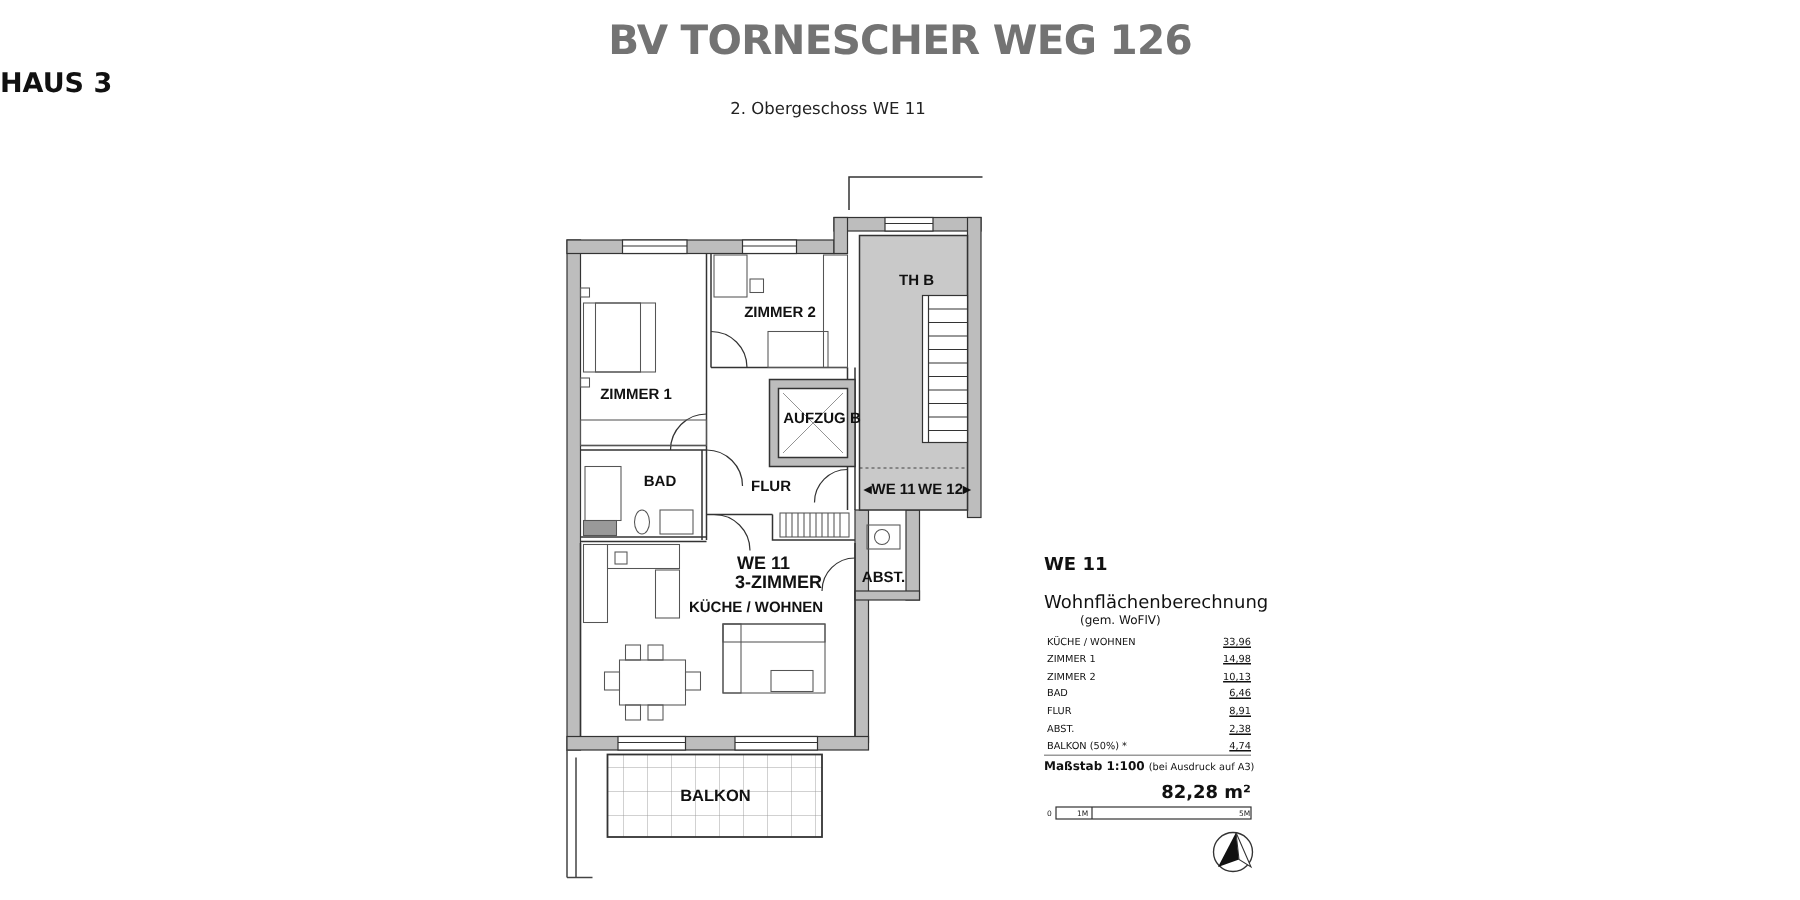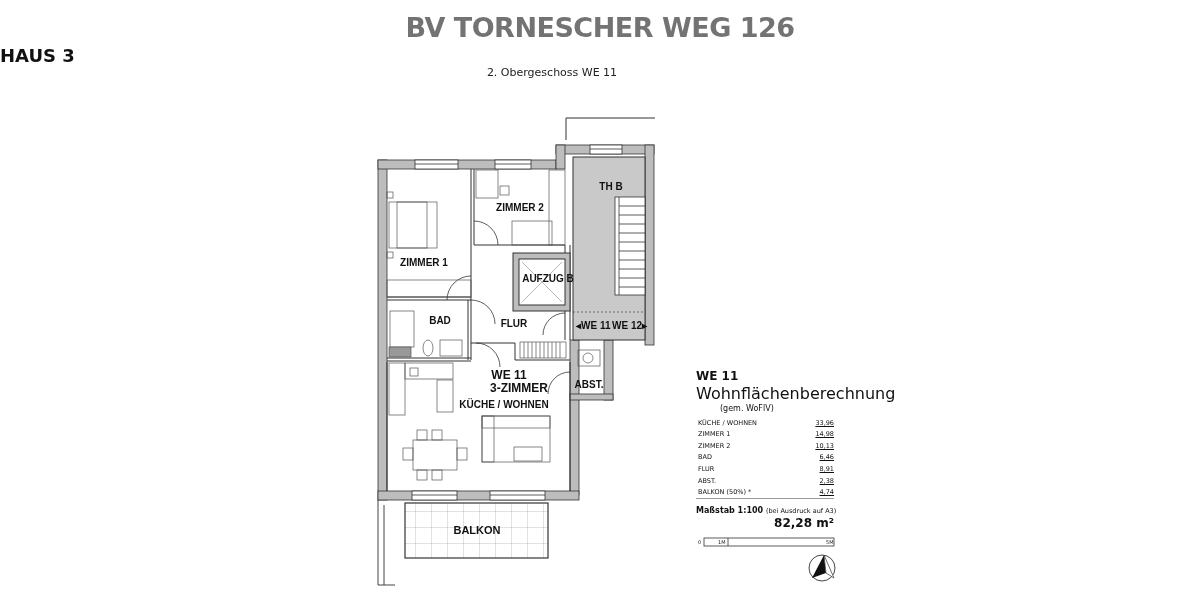--- a/index.html
+++ b/index.html
@@ -4,21 +4,21 @@
 <style>
   html, body { margin:0; padding:0; background:#ffffff; }
   body { width:1200px; height:600px; position:relative; overflow:hidden; font-family:"Liberation Sans", sans-serif; color:#111; }
   .title { position:absolute; top:12px; width:1200px; text-align:center; font-family:"DejaVu Sans", sans-serif; font-weight:bold; font-size:27px; letter-spacing:-0.5px; color:#737373; }
   .subtitle { position:absolute; top:45px; width:1200px; text-align:left; font-family:"DejaVu Sans", sans-serif; font-weight:bold; font-size:18px; color:#111; }
   .floor { position:absolute; top:66px; width:1104px; text-align:center; font-family:"DejaVu Sans", sans-serif; font-size:11px; color:#222; }
   svg.plan { position:absolute; left:0; top:0; }
   .rlabel { font-family:"Liberation Sans", sans-serif; font-weight:bold; fill:#111; }
   .info { position:absolute; left:696px; top:369px; width:140px; font-family:"DejaVu Sans", sans-serif; color:#111; }
   .info .we { font-weight:bold; font-size:12px; }
-  .info .calc { font-size:16px; margin-top:1px; }
+  .info .calc { font-size:12px; margin-top:11px; }
   .info .note { font-size:8px; margin-top:1px;padding-left:24px; }
   .info table { border-collapse:collapse; width:138px; margin-top:4px; font-size:6.5px; }
   .info td { padding:1.2px 0 1.4px 2px; height:9px; }
   .info td.v { text-align:right;text-decoration:underline; }
   .info .total { border-top:1px solid #999; text-align:right; font-weight:bold; font-size:12px; padding-top:17px; width:138px; }
   .scale { position:absolute; left:696px; top:506px; font-family:"DejaVu Sans", sans-serif; font-size:8px; font-weight:bold; color:#111; }
   .scale span.small { font-weight:normal; font-size:6.5px; }
 </style>
 </head>
 <body>

